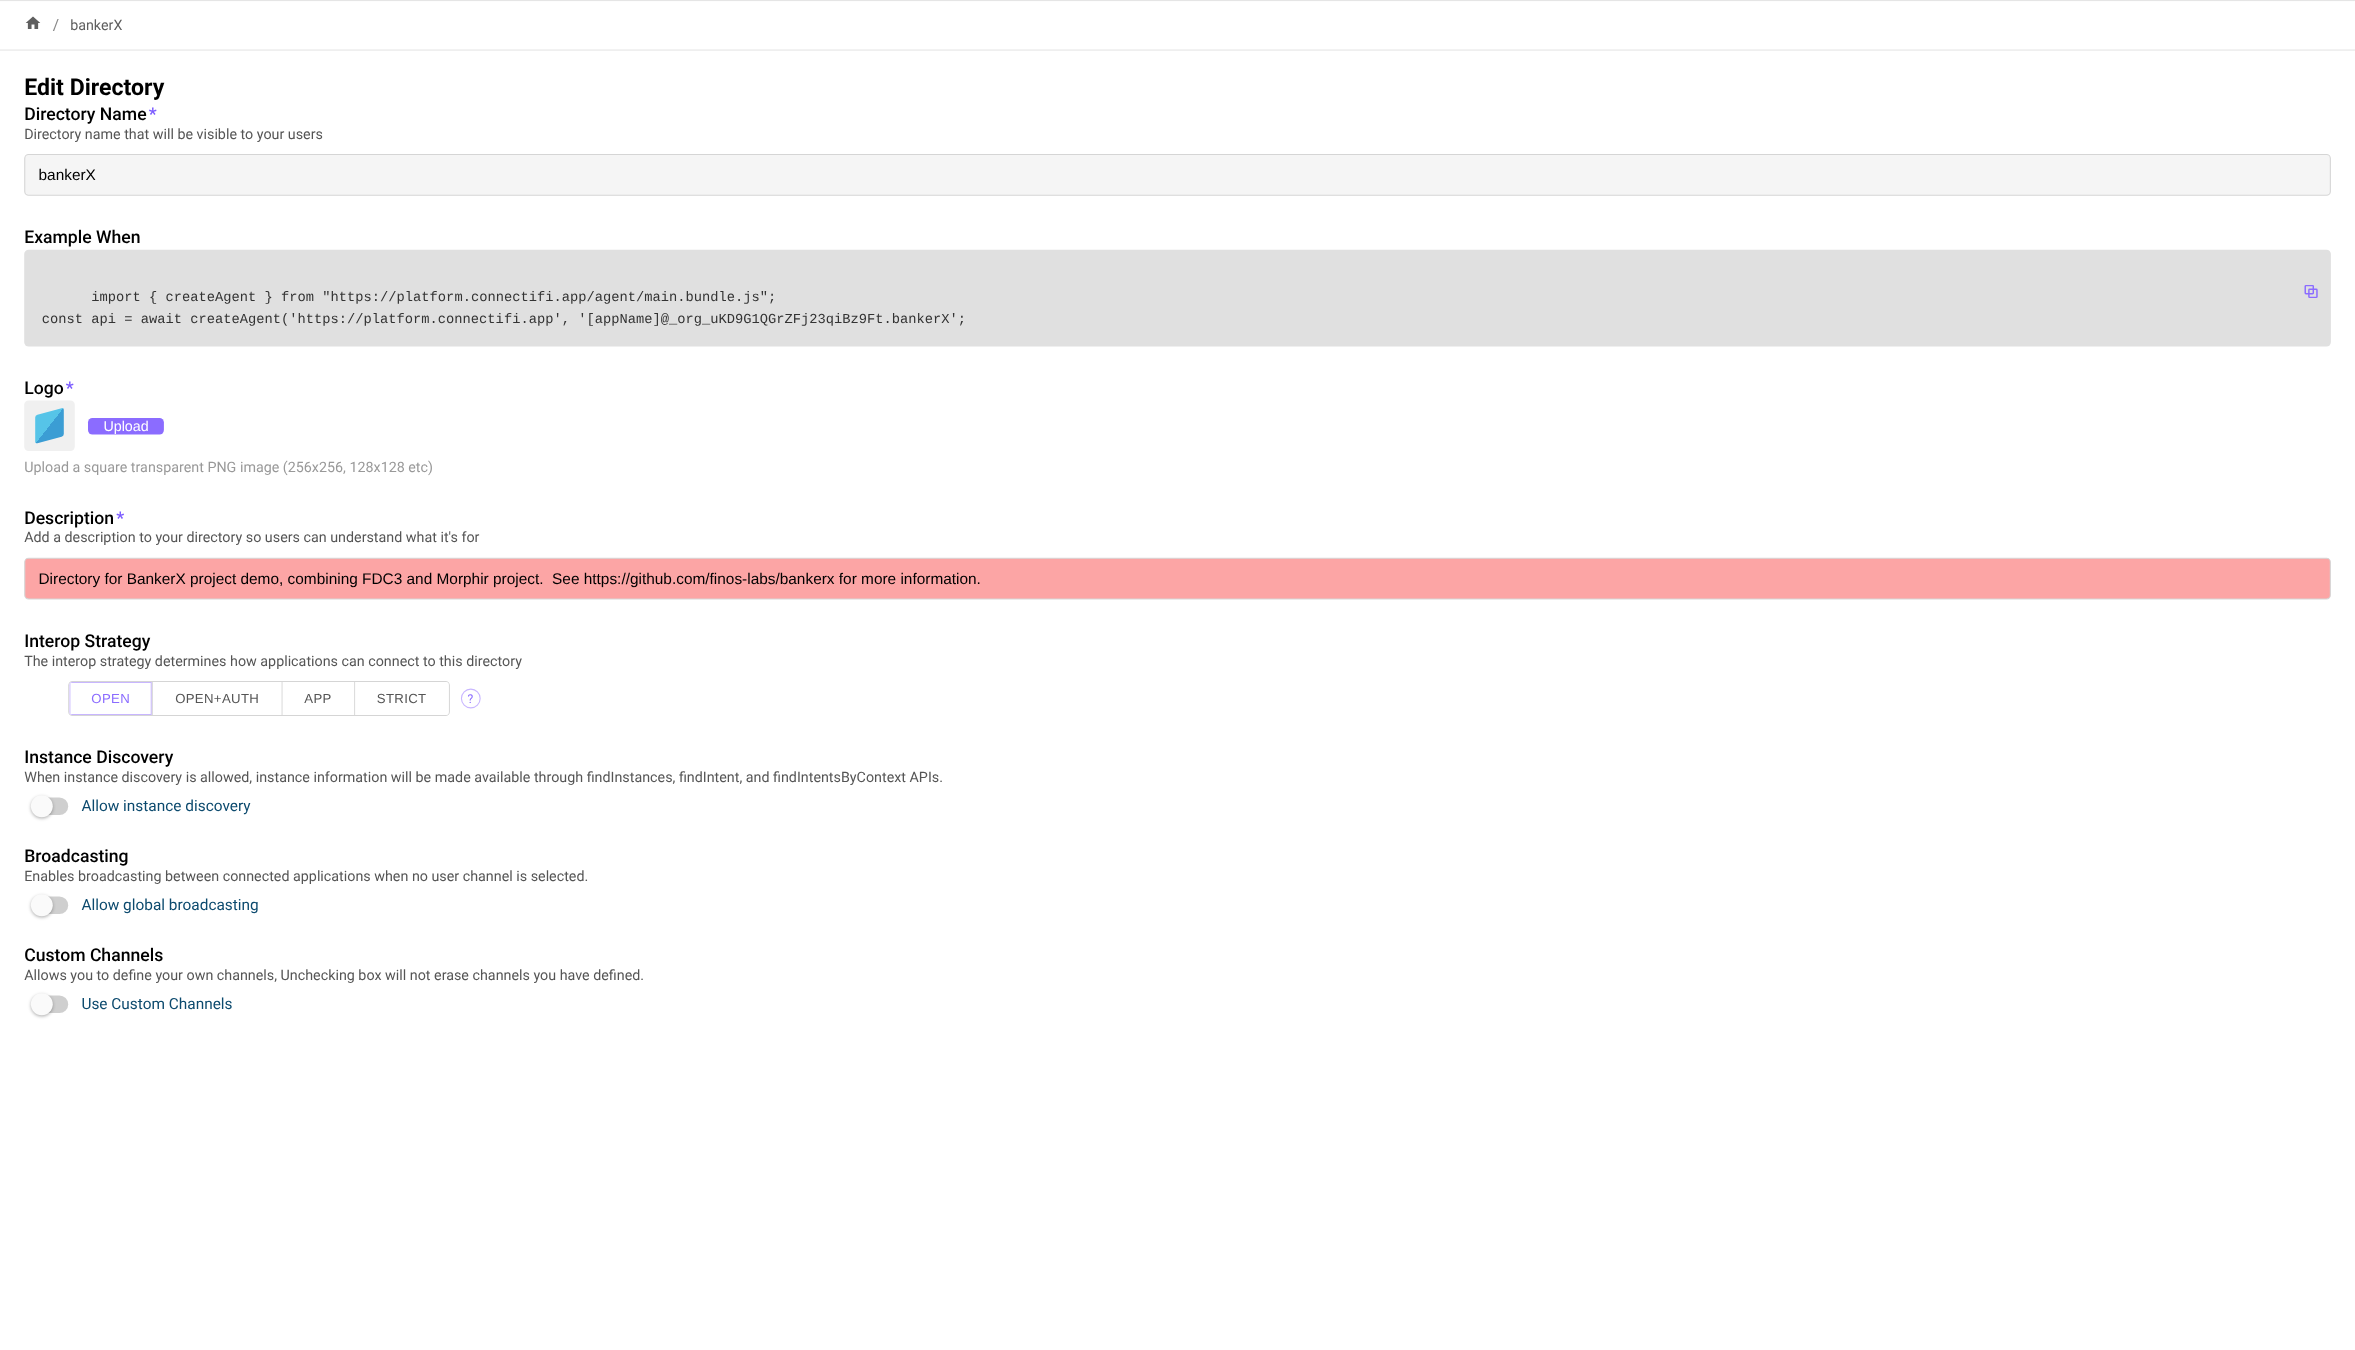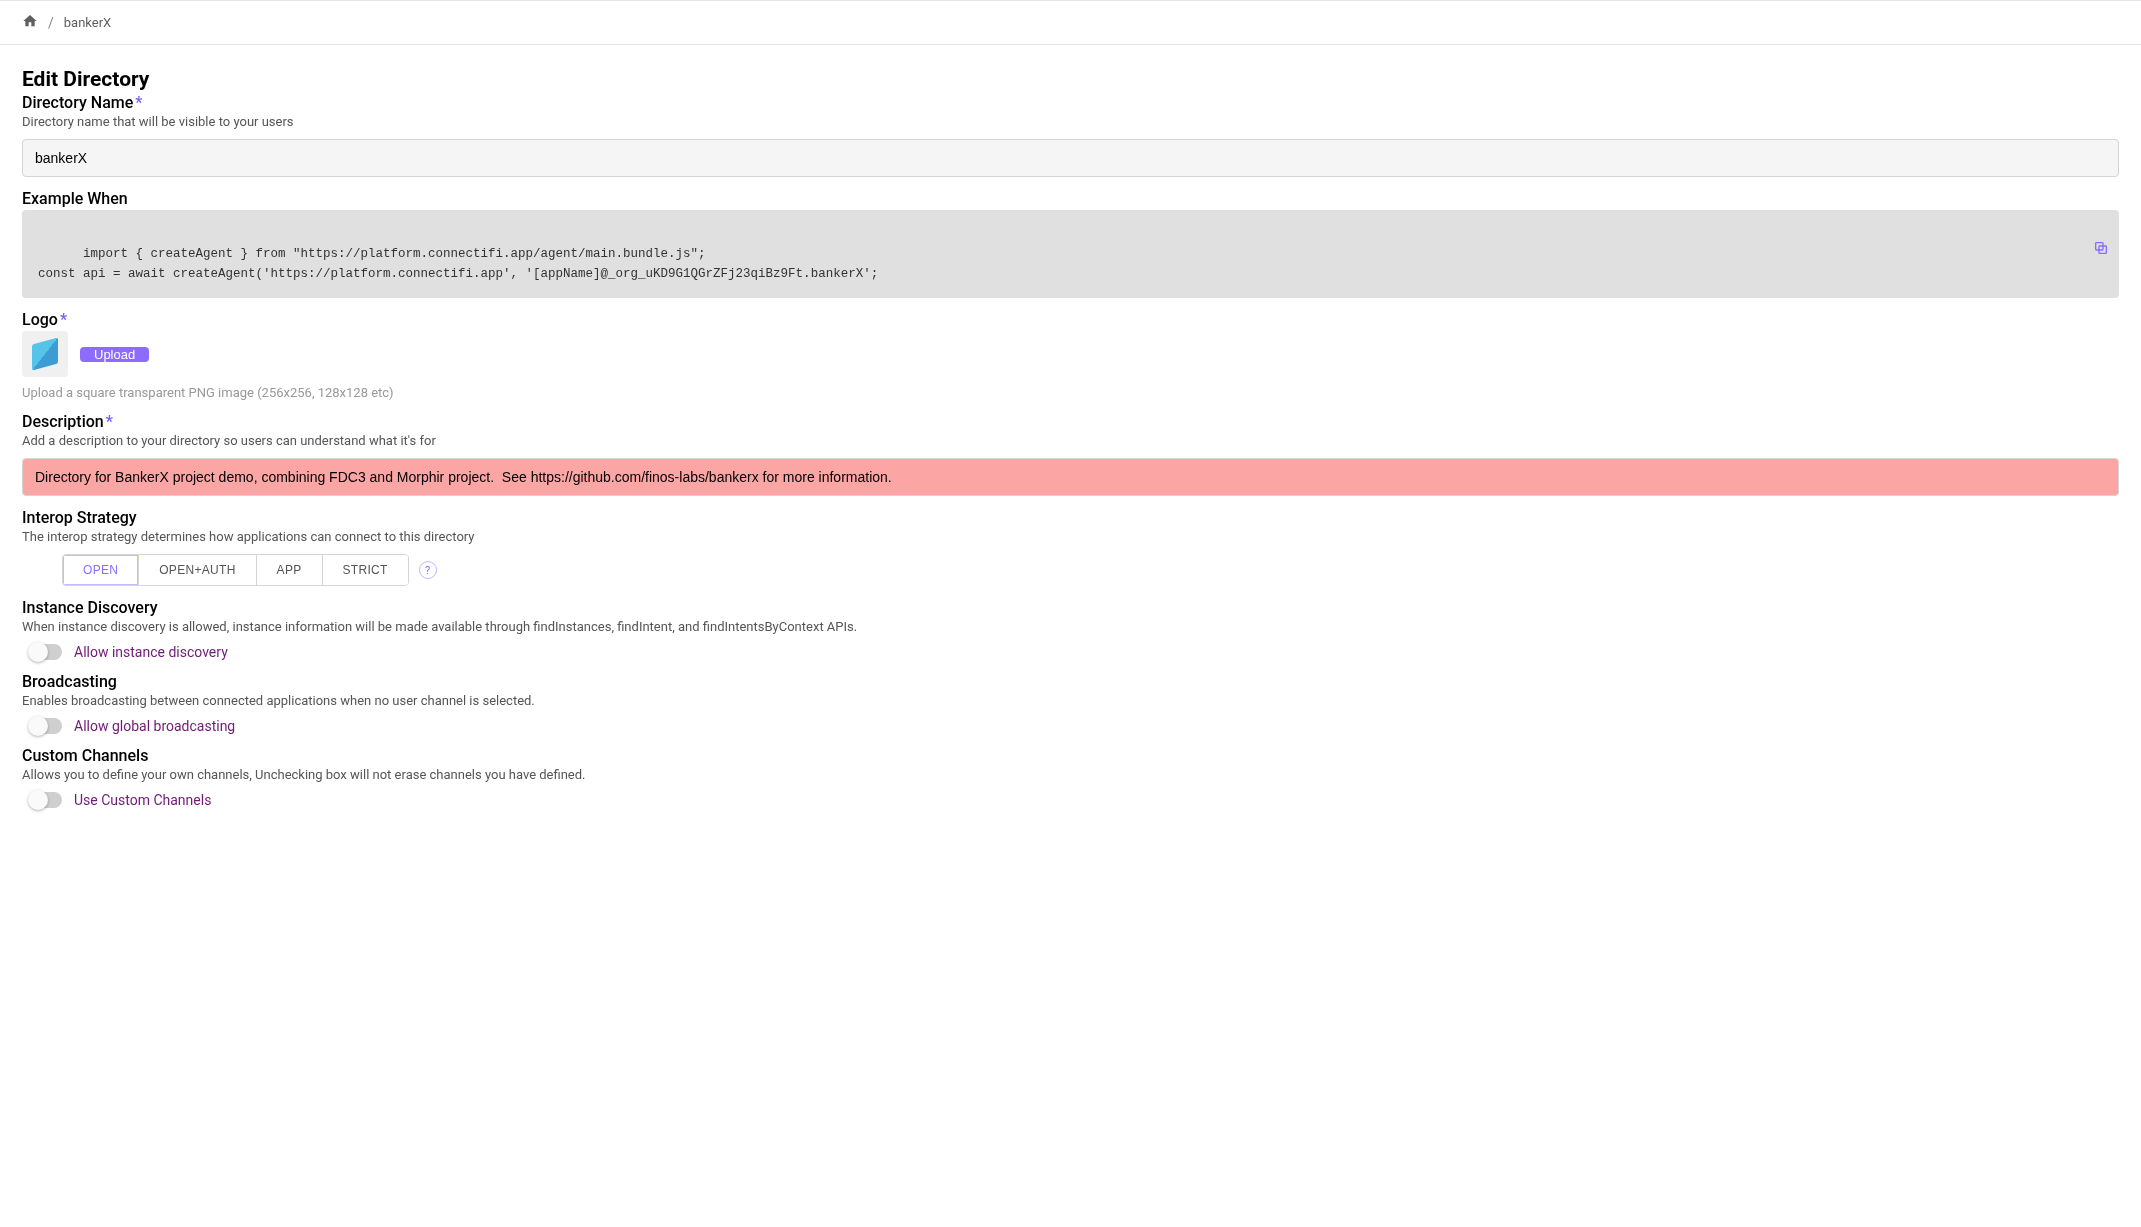--- a/index.html
+++ b/index.html
@@ -48,21 +48,21 @@
     width: 100%;
     padding: 10px 12px;
     font-size: 14px;
     border: 1px solid #d5d5d5;
     border-radius: 4px;
     background: #fca5a5;
   }
   .text-input.disabled-look {
     background: #f5f5f5;
   }
-  .section { margin-bottom: 12px; }
+  .section { margin-bottom: 28px; }
   .code-block {
     background: #e0e0e0;
     border-radius: 4px;
     padding: 14px 16px;
     font-family: "SFMono-Regular", Consolas, "Liberation Mono", Menlo, monospace;
     font-size: 12.5px;
     color: #333;
     white-space: pre;
     position: relative;
     line-height: 1.6;
@@ -165,21 +165,21 @@
     width: 20px;
     height: 20px;
     background: #fafafa;
     border-radius: 50%;
     top: -2px;
     left: -2px;
     box-shadow: 0 1px 3px rgba(0,0,0,0.3);
   }
   .toggle-label {
     font-size: 14px;
-    color: #701a75;
+    color: #0c4a6e;
   }
 </style>
 </head>
 <body>
 
 <div class="breadcrumb">
   <span>
     <svg width="16" height="16" viewBox="0 0 24 24">
         <path d="M10 20v-6h4v6h5v-8h3L12 3 2 12h3v8z"></path>
       </svg>

